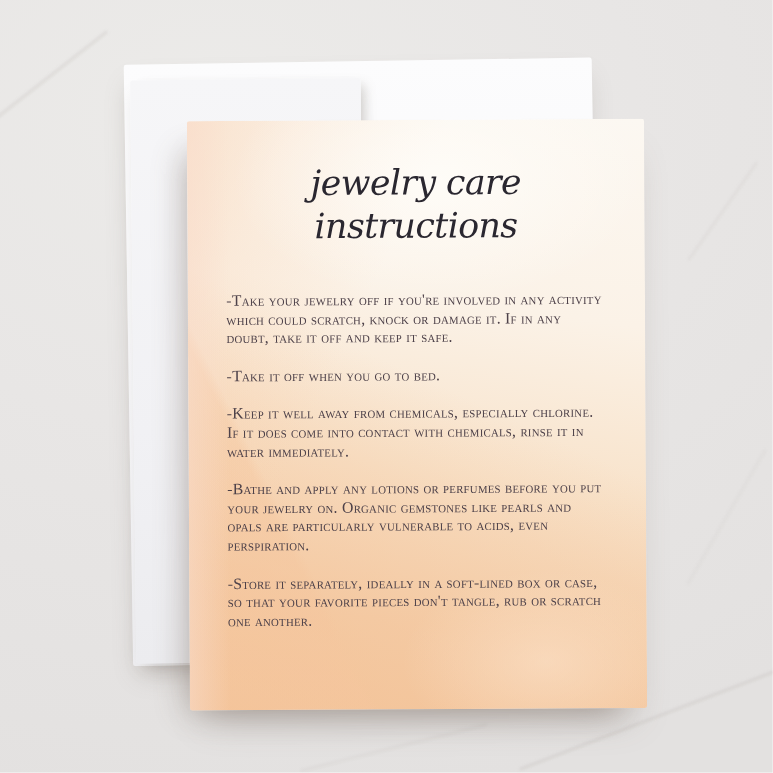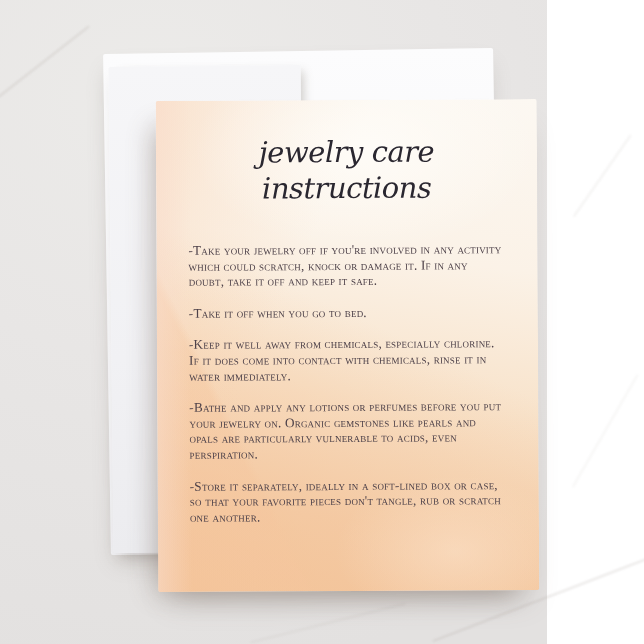--- a/index.html
+++ b/index.html
@@ -7,21 +7,21 @@
     padding: 0;
     width: 644px;
     height: 644px;
     overflow: hidden;
     font-family: "Liberation Serif", serif;
   }
 
   
   .stage {
     position: relative;
-    width: 547px;
+    width: 644px;
     height: 644px;
     background:
       radial-gradient(120% 90% at 28% 15%, #ecebe9 0%, #e8e6e5 45%, #e3e1e0 100%);
   }
   .vein {
     position: absolute;
     background: rgba(162,156,149,0.22);
     filter: blur(1.2px);
     border-radius: 2px;
   }

